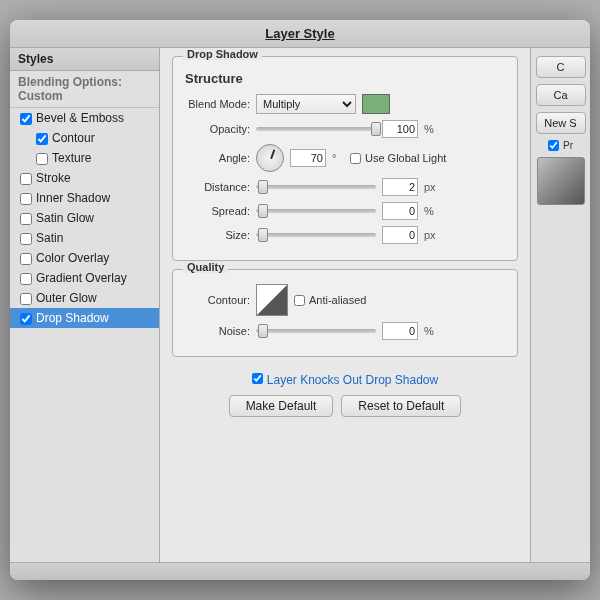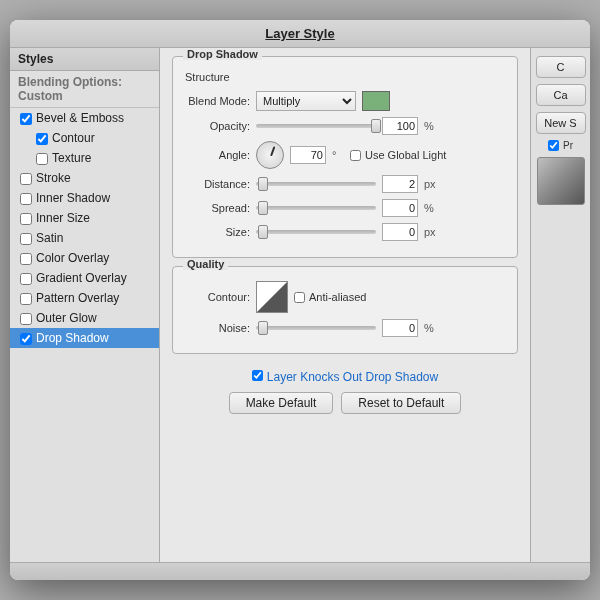--- a/index.html
+++ b/index.html
@@ -106,22 +106,22 @@
       background: #e8e8e8;
       padding: 0 4px;
       font-size: 11px;
       font-weight: bold;
       color: #333;
     }
     .section-inner {
       padding: 14px 12px 10px 12px;
     }
     .section-sub-title {
-      font-size: 11px;
-      font-weight: normal;
+      font-size: 13px;
+      font-weight: bold;
       color: #333;
       margin-bottom: 8px;
     }
     .field-row {
       display: flex;
       align-items: center;
       margin-bottom: 6px;
       gap: 6px;
     }
     .field-label {
@@ -317,37 +317,33 @@
       <div class="style-item">
         <input type="checkbox" class="checkbox-small" style="">
         <span>Stroke</span>
       </div>
       <div class="style-item">
         <input type="checkbox" class="checkbox-small" style="">
         <span>Inner Shadow</span>
       </div>
       <div class="style-item">
         <input type="checkbox" class="checkbox-small" style="">
-        <span>Inner Size</span>
+        <span>Satin Glow</span>
       </div>
       <div class="style-item">
         <input type="checkbox" class="checkbox-small" style="">
         <span>Satin</span>
       </div>
       <div class="style-item">
         <input type="checkbox" class="checkbox-small" style="">
         <span>Color Overlay</span>
       </div>
       <div class="style-item">
         <input type="checkbox" class="checkbox-small" style="">
         <span>Gradient Overlay</span>
-      </div>
-      <div class="style-item">
-        <input type="checkbox" class="checkbox-small" style="">
-        <span>Pattern Overlay</span>
       </div>
       <div class="style-item">
         <input type="checkbox" class="checkbox-small" style="">
         <span>Outer Glow</span>
       </div>
       <div class="style-item active">
         <input type="checkbox" checked="" class="checkbox-small" style="">
         <span>Drop Shadow</span>
       </div>
     </div>

